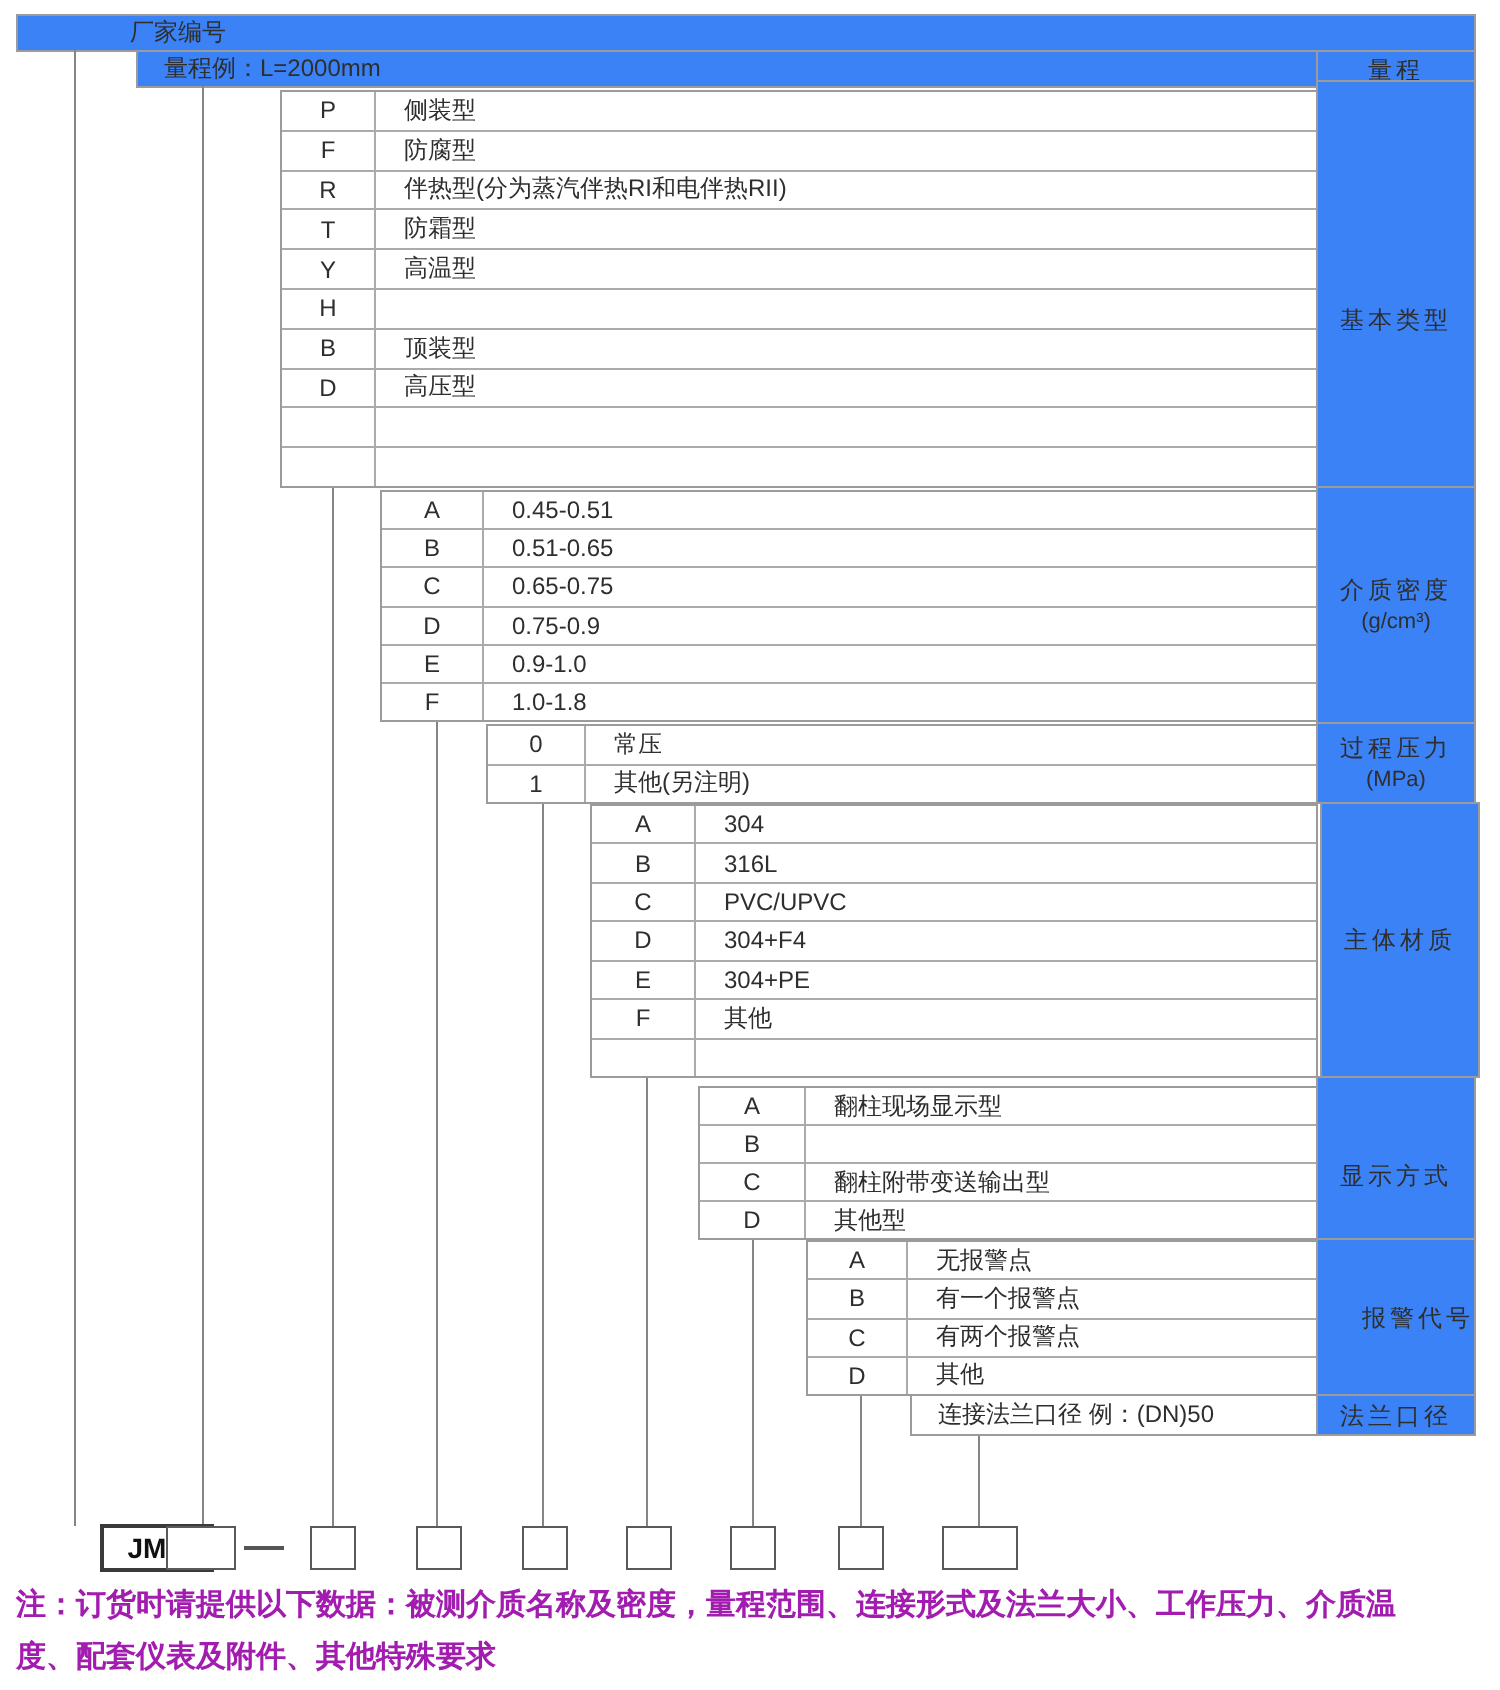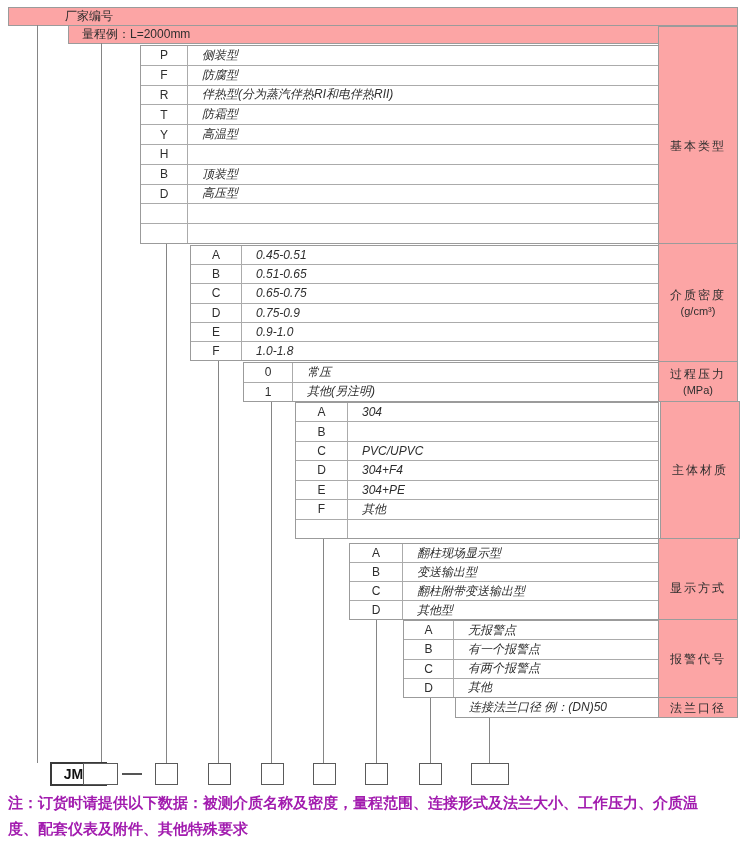--- a/index.html
+++ b/index.html
@@ -2,34 +2,34 @@
 <html><head>
 <meta charset="utf-8">
 <style>
   html,body{margin:0;padding:0;background:#fff;}
   .canvas{
     position:relative;width:750px;height:845px;background:#ffffff;
     font-family:"Liberation Sans","DejaVu Sans",sans-serif;color:#2e2e2e;overflow:hidden;
   }
   .cell{
     position:absolute;border:1px solid #9b9b9b;box-sizing:border-box;
-    font-size:12px;display:flex;align-items:center;background:#fca5a5;
+    font-size:12px;display:flex;align-items:center;background:#3b82f6;
   }
   .titlecell{padding-left:56px;}
   .rangecell{padding-left:13px;}
   .side{flex-direction:column;justify-content:center;letter-spacing:2px;line-height:16px;text-align:center;}
   .side .sub{letter-spacing:0;font-size:11px;}
   .sec{
     position:absolute;border:1px solid #9b9b9b;box-sizing:border-box;
     display:flex;flex-direction:column;background:#fff;font-size:12px;
   }
   .sec .row{flex:1;display:flex;border-bottom:1px solid #ababab;min-height:0;}
   .sec .row:last-child{border-bottom:none;}
   .sec .code{border-right:1px solid #ababab;display:flex;align-items:center;justify-content:center;box-sizing:border-box;}
-  .sec .desc{flex:1;display:flex;align-items:center;padding-left:14px;box-sizing:border-box;font-style:italic;}
+  .sec .desc{flex:1;display:flex;align-items:center;padding-left:14px;box-sizing:border-box;}
   .vline{position:absolute;width:1px;background:#858585;}
   .bbox{position:absolute;height:22px;border:1px solid #5a5a5a;box-sizing:border-box;background:#fff;top:763px;}
   .jmcbox{
     position:absolute;height:24px;border:2px solid #3a3a3a;box-sizing:border-box;background:#fff;top:762px;
     display:flex;align-items:center;justify-content:center;font-weight:bold;font-size:14px;color:#111;
   }
   .dash{position:absolute;height:2px;background:#555;top:773px;}
   .note{
     position:absolute;left:8px;top:790px;width:716px;
     color:#a21caf;font-weight:bold;font-size:15px;line-height:26px;
@@ -45,21 +45,21 @@
   </div>
 
   <div class="cell rangecell" style="left:68px;top:25px;width:591px;height:19px;">
     <span>量程例：L=2000mm</span>
   </div>
 
   <div class="cell side" style="left:658px;top:25px;width:80px;height:19px;">
     <span>量程</span>
   </div>
 
-  <div class="cell side" style="left:658px;top:26px;width:80px;height:240px;">
+  <div class="cell side" style="left:658px;top:40px;width:80px;height:240px;">
     <span>基本类型</span>
   </div>
 
   <div class="cell side" style="left:658px;top:243px;width:80px;height:119px;">
     <span>介质密度</span>
     <span class="sub">(g/cm³)</span>
   </div>
 
   <div class="cell side" style="left:658px;top:361px;width:80px;height:41px;">
     <span>过程压力</span>
@@ -67,21 +67,21 @@
   </div>
 
   <div class="cell side" style="left:660px;top:401px;width:80px;height:138px;">
     <span>主体材质</span>
   </div>
 
   <div class="cell side" style="left:658px;top:538px;width:80px;height:100px;">
     <span>显示方式</span>
   </div>
 
-  <div class="cell side" style="left:658px;top:619px;width:80px;height:79px;">
+  <div class="cell side" style="left:658px;top:619px;width:80px;height:79px;align-items:flex-end;">
     <span>报警代号</span>
   </div>
 
   <div class="cell side" style="left:658px;top:697px;width:80px;height:21px;justify-content:center;">
     <span>法兰口径</span>
   </div>
 
   <div class="vline" style="left:37px;top:25px;height:738px;"></div>
   <div class="vline" style="left:101px;top:43px;height:720px;"></div>
   <div class="vline" style="left:166px;top:243px;height:520px;"></div>
@@ -184,20 +184,21 @@
         <div class="desc">其他(另注明)</div>
       </div>
     </div>
     <div class="sec" style="left: 295px; top: 402px; width: 364px; height: 137px;">
       <div class="row">
         <div class="code" style="width: 52px;">A</div>
         <div class="desc">304</div>
       </div>
       <div class="row">
         <div class="code" style="width: 52px;">B</div>
+        <div class="desc">316L</div>
       </div>
       <div class="row">
         <div class="code" style="width: 52px;">C</div>
         <div class="desc">PVC/UPVC</div>
       </div>
       <div class="row">
         <div class="code" style="width: 52px;">D</div>
         <div class="desc">304+F4</div>
       </div>
       <div class="row">
@@ -213,21 +214,20 @@
         <div class="desc"></div>
       </div>
     </div>
     <div class="sec" style="left: 349px; top: 543px; width: 310px; height: 77px;">
       <div class="row">
         <div class="code" style="width: 53px;">A</div>
         <div class="desc">翻柱现场显示型</div>
       </div>
       <div class="row">
         <div class="code" style="width: 53px;">B</div>
-        <div class="desc">变送输出型</div>
       </div>
       <div class="row">
         <div class="code" style="width: 53px;">C</div>
         <div class="desc">翻柱附带变送输出型</div>
       </div>
       <div class="row">
         <div class="code" style="width: 53px;">D</div>
         <div class="desc">其他型</div>
       </div>
     </div>

